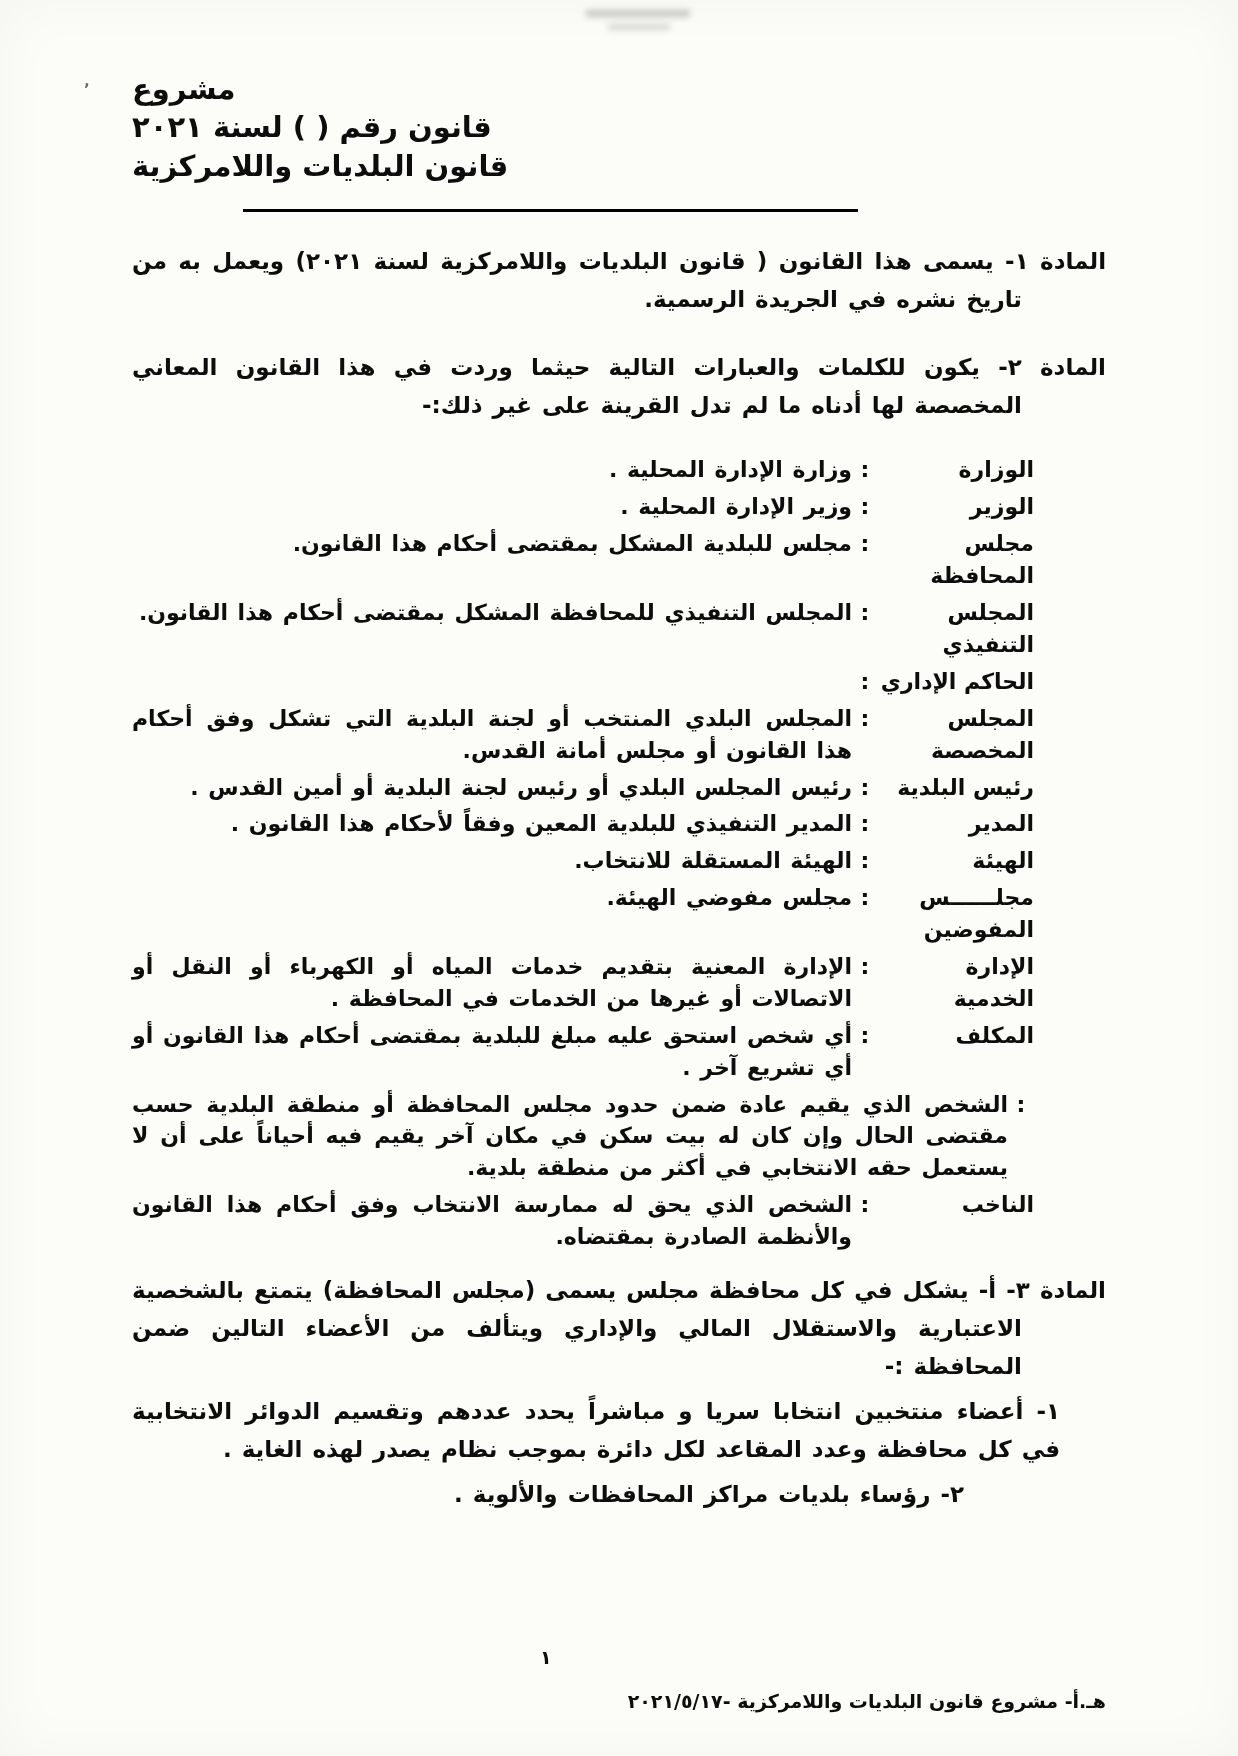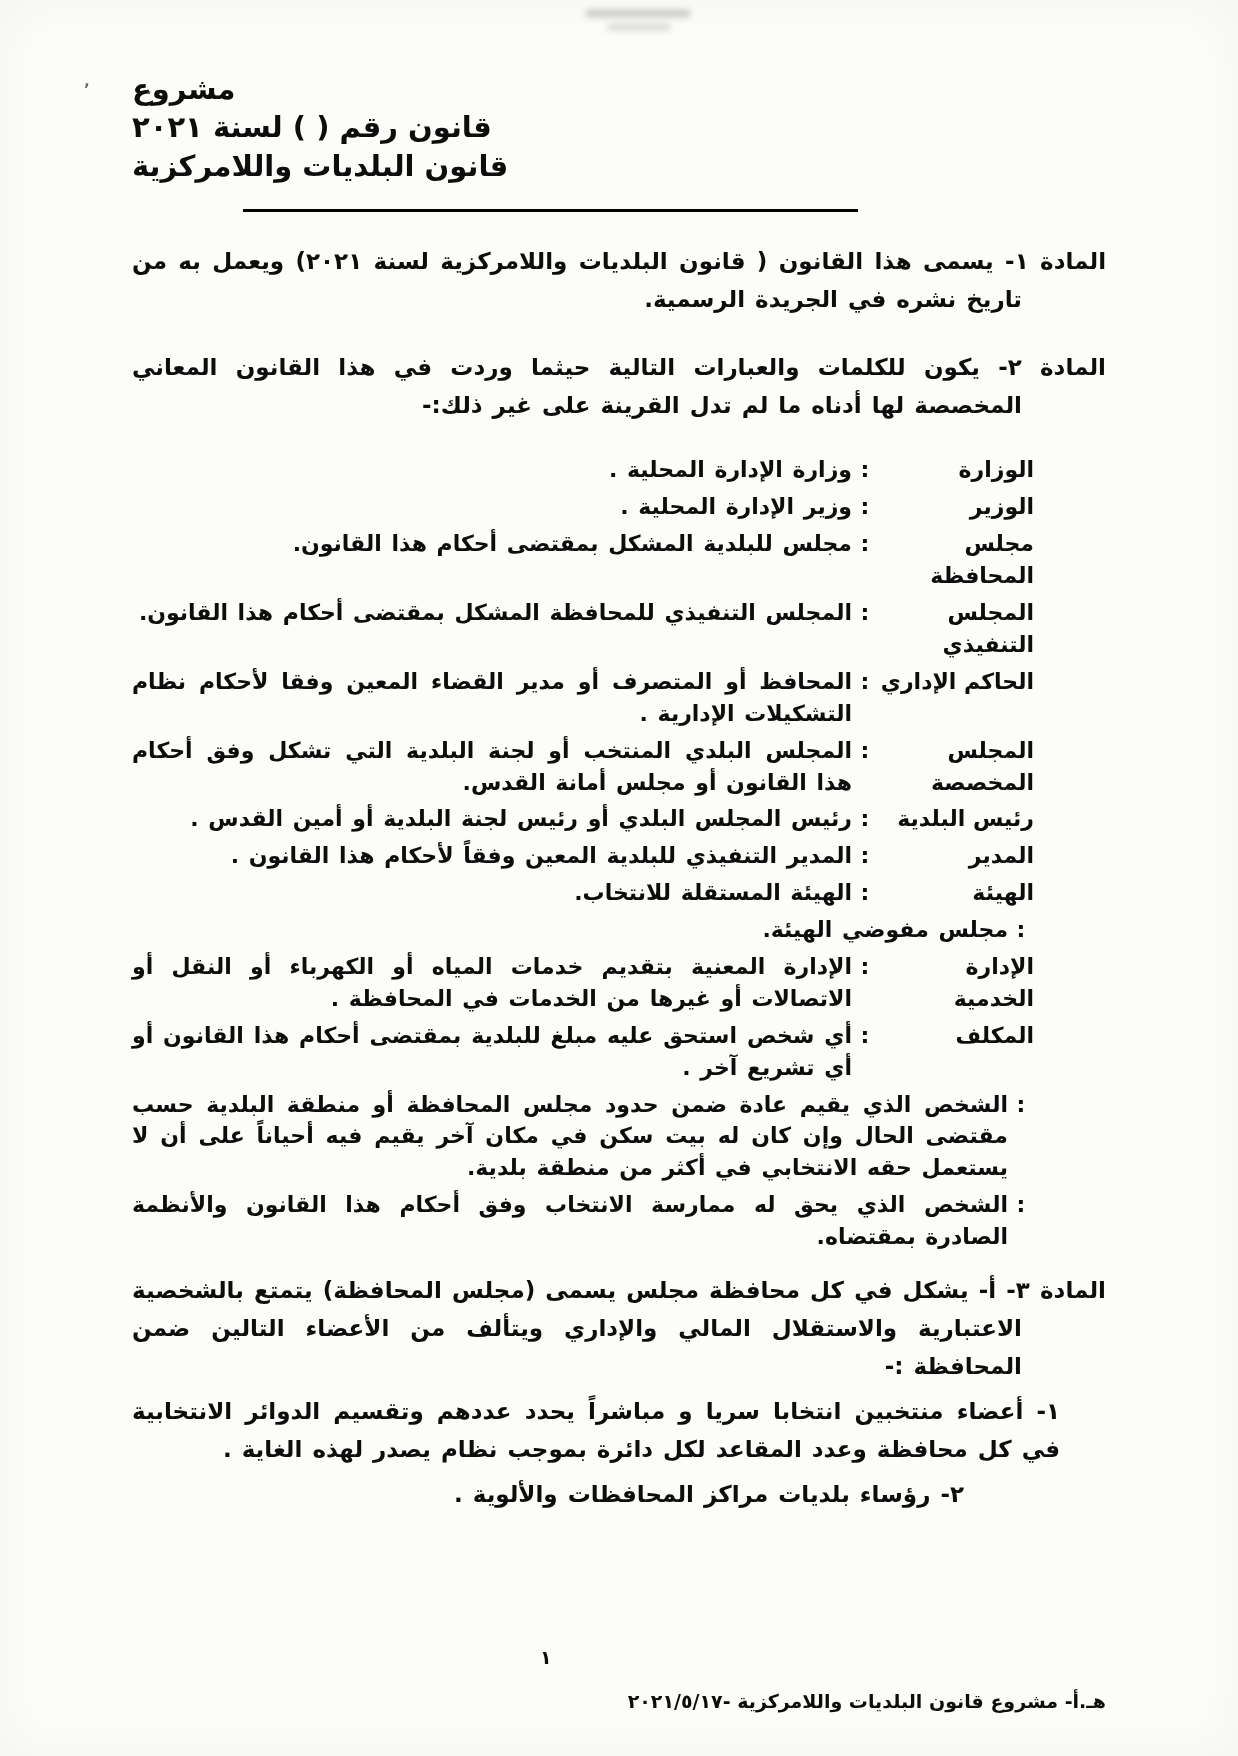--- a/index.html
+++ b/index.html
@@ -107,21 +107,20 @@
 
       <div class="def-row">
         <span class="def-term">المجلس التنفيذي</span>
         <span class="def-colon">:</span>
         <span class="def-text">المجلس التنفيذي للمحافظة المشكل بمقتضى أحكام هذا القانون.</span>
       </div>
 
       <div class="def-row">
         <span class="def-term">الحاكم الإداري</span>
         <span class="def-colon">:</span>
-        <span class="def-text">المحافظ أو المتصرف أو مدير القضاء المعين وفقا لأحكام نظام التشكيلات الإدارية .</span>
       </div>
 
       <div class="def-row">
         <span class="def-term">المجلس المخصصة</span>
         <span class="def-colon">:</span>
         <span class="def-text">المجلس البلدي المنتخب أو لجنة البلدية التي تشكل وفق أحكام هذا القانون أو مجلس أمانة القدس.</span>
       </div>
 
       <div class="def-row">
         <span class="def-term">رئيس البلدية</span>
@@ -135,20 +134,21 @@
         <span class="def-text">المدير التنفيذي للبلدية المعين وفقاً لأحكام هذا القانون .</span>
       </div>
 
       <div class="def-row">
         <span class="def-term">الهيئة</span>
         <span class="def-colon">:</span>
         <span class="def-text">الهيئة المستقلة للانتخاب.</span>
       </div>
 
       <div class="def-row">
+        <span class="def-term">مجلــــــس المفوضين</span>
         <span class="def-colon">:</span>
         <span class="def-text">مجلس مفوضي الهيئة.</span>
       </div>
 
       <div class="def-row">
         <span class="def-term">الإدارة الخدمية</span>
         <span class="def-colon">:</span>
         <span class="def-text">الإدارة المعنية بتقديم خدمات المياه أو الكهرباء أو النقل أو الاتصالات أو غيرها من الخدمات في المحافظة .</span>
       </div>
 
@@ -157,20 +157,21 @@
         <span class="def-colon">:</span>
         <span class="def-text">أي شخص استحق عليه مبلغ للبلدية بمقتضى أحكام هذا القانون أو أي تشريع آخر .</span>
       </div>
 
       <div class="def-row">
         <span class="def-colon">:</span>
         <span class="def-text">الشخص الذي يقيم عادة ضمن حدود مجلس المحافظة أو منطقة البلدية حسب مقتضى الحال وإن كان له بيت سكن في مكان آخر يقيم فيه أحياناً على أن لا يستعمل حقه الانتخابي في أكثر من منطقة بلدية.</span>
       </div>
 
       <div class="def-row">
+        <span class="def-term">الناخب</span>
         <span class="def-colon">:</span>
         <span class="def-text">الشخص الذي يحق له ممارسة الانتخاب وفق أحكام هذا القانون والأنظمة الصادرة بمقتضاه.</span>
       </div>
 
     </div>
 
     <p class="article article-3">
       <span>المادة ٣-</span>
       <span>أ- يشكل في كل محافظة مجلس يسمى (مجلس المحافظة) يتمتع بالشخصية الاعتبارية والاستقلال المالي والإداري ويتألف من الأعضاء التالين ضمن المحافظة :-</span>
     </p>

